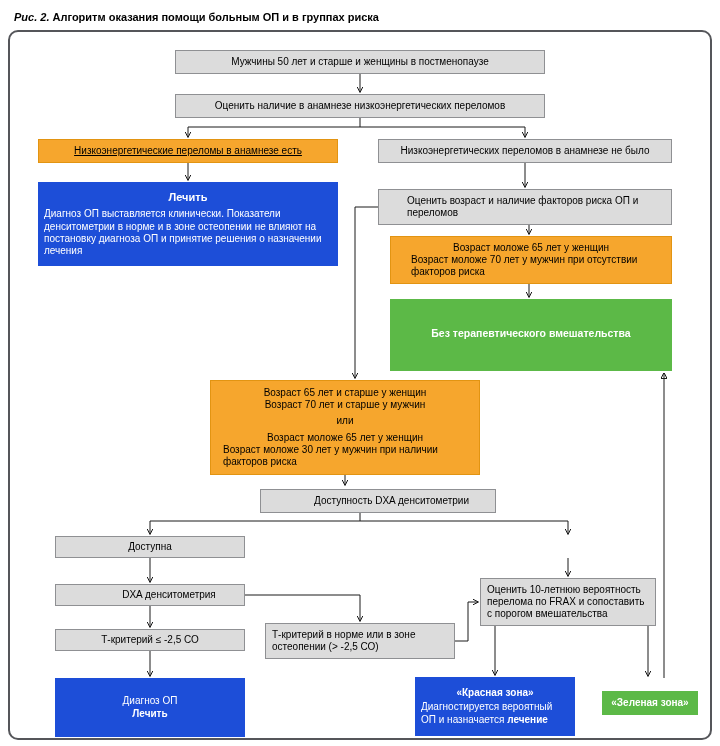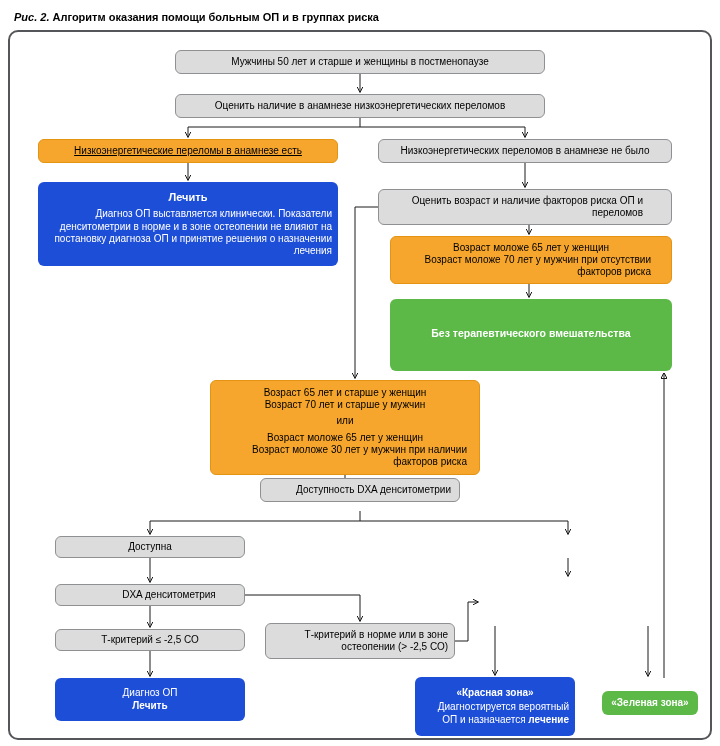--- a/index.html
+++ b/index.html
@@ -7,22 +7,22 @@
   body { font-family:"Liberation Sans", sans-serif; color:#000; }
   .canvas { position:relative; width:720px; height:746px; background:#fff; overflow:hidden; }
   .caption { position:absolute; left:14px; top:11px; font-size:11px; white-space:nowrap; }
   .caption .cap-label { font-style:italic; font-weight:bold; }
   .caption .cap-text { font-weight:bold; }
   .frame { position:absolute; left:8px; top:30px; width:704px; height:710px;
            border:2px solid #55565a; border-radius:10px; }
   .wires { position:absolute; left:0; top:0; width:720px; height:746px; pointer-events:none; }
   .wires path { stroke:#1a1a1a; stroke-width:1; fill:none; }
   .node { position:absolute; display:flex; flex-direction:column; align-items:center;
-          justify-content:center; text-align:right; font-size:10px; line-height:1.22;
-          padding:2px 6px;border-radius:6px; }
+          justify-content:center; text-align:left; font-size:10px; line-height:1.22;
+          padding:2px 6px; }
   .gray   { background:#dcdcdc; border:1px solid #8f9093; }
   .orange { background:#f6a62d; border:1px solid #e29412; }
   .red    { background:#1d4ed8; color:#fff; border:none; }
   .green  { background:#5cb947; color:#fff; border:none; }
   .node .hd { font-weight:bold; font-size:11px; margin-bottom:4px; }
   .node .hd-sm { font-weight:bold; font-size:10.5px; margin-bottom:3px; }
   .bold { font-weight:bold; }
   .sep { margin:4px 0; }
 </style>
 </head>
@@ -94,33 +94,34 @@
   </div>
 
   <div class="node orange" style="left:210px; top:380px; width:270px; height:95px; padding:4px 12px;">
     <div>Возраст 65 лет и старше у женщин</div>
     <div>Возраст 70 лет и старше у мужчин</div>
     <div class="sep">или</div>
     <div>Возраст моложе 65 лет у женщин</div>
     <div>Возраст моложе 30 лет у мужчин при наличии факторов риска</div>
   </div>
 
-  <div class="node gray" style="left:260px; top:478px; width:200px; height:24px;padding-left:33px;">Доступность DXA денситометрии</div>
+  <div class="node gray" style="left:260px; top:489px; width:236px; height:24px;padding-left:33px;">Доступность DXA денситометрии</div>
 
   <div class="node gray" style="left:55px; top:536px; width:190px; height:22px;">Доступна</div>
 
 
   <div class="node gray" style="left:55px; top:584px; width:190px; height:22px;padding-left:44px;">DXA денситометрия</div>
 
+  <div class="node gray" style="left:480px; top:578px; width:176px; height:48px;">Оценить 10-летнюю вероятность перелома по FRAX и сопоставить с порогом вмешательства</div>
 
   <div class="node gray" style="left:55px; top:629px; width:190px; height:22px;">Т-критерий ≤ -2,5 СО</div>
 
   <div class="node gray" style="left:265px; top:623px; width:190px; height:36px;">Т-критерий в норме или в зоне остеопении (&gt; -2,5 СО)</div>
 
-  <div class="node red" style="left:55px; top:678px; width:190px; height:43px;">
+  <div class="node red" style="left:55px; top:678px; width:190px; height:59px;">
     <div>Диагноз ОП</div>
     <div class="bold">Лечить</div>
   </div>
 
   <div class="node red" style="left:415px; top:677px; width:160px; height:59px;">
     <div class="bold" style="margin-bottom:2px;">«Красная зона»</div>
     <div><span>Диагностируется вероятный ОП и назначается</span> <span class="bold">лечение</span></div>
   </div>
 
   <div class="node green bold" style="left:602px; top:678px; width:96px; height:24px;margin-top:13px;">«Зеленая зона»</div>

